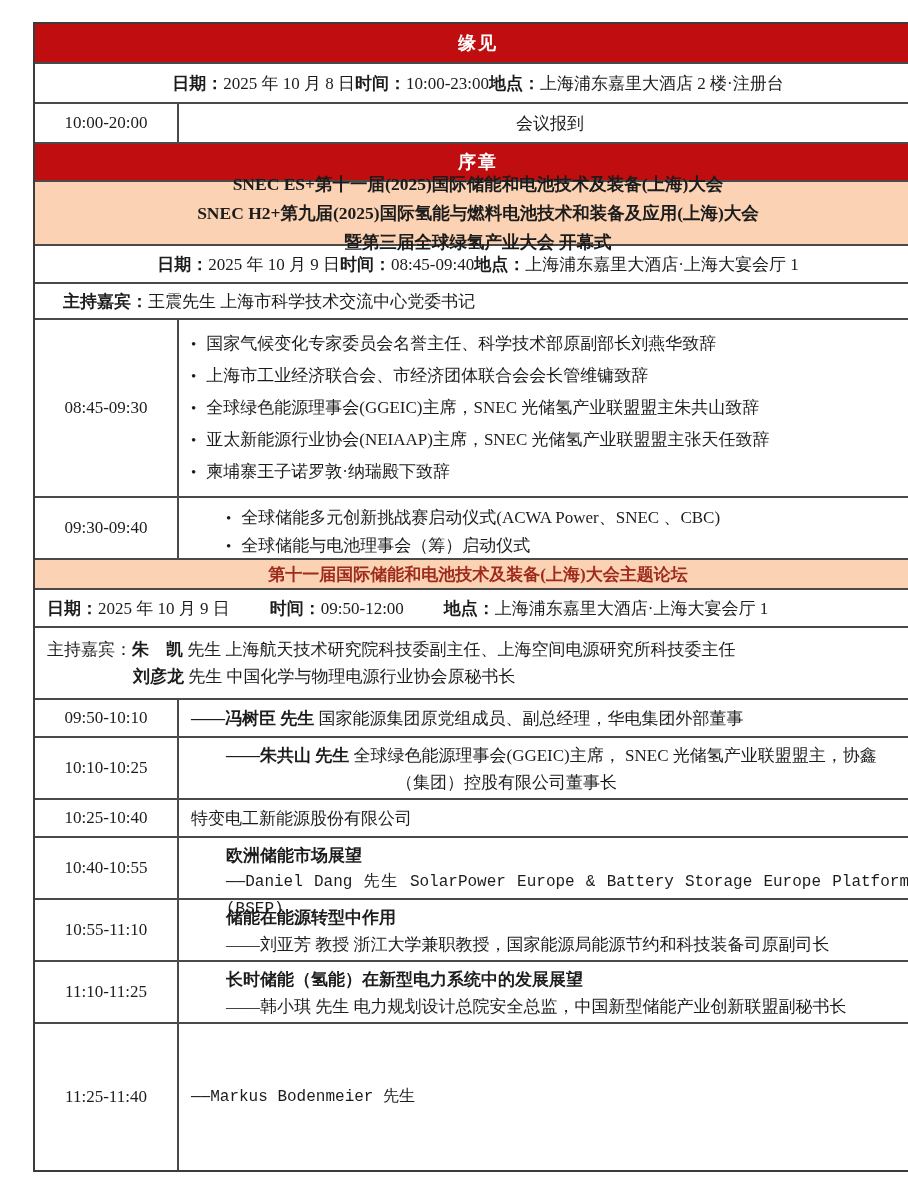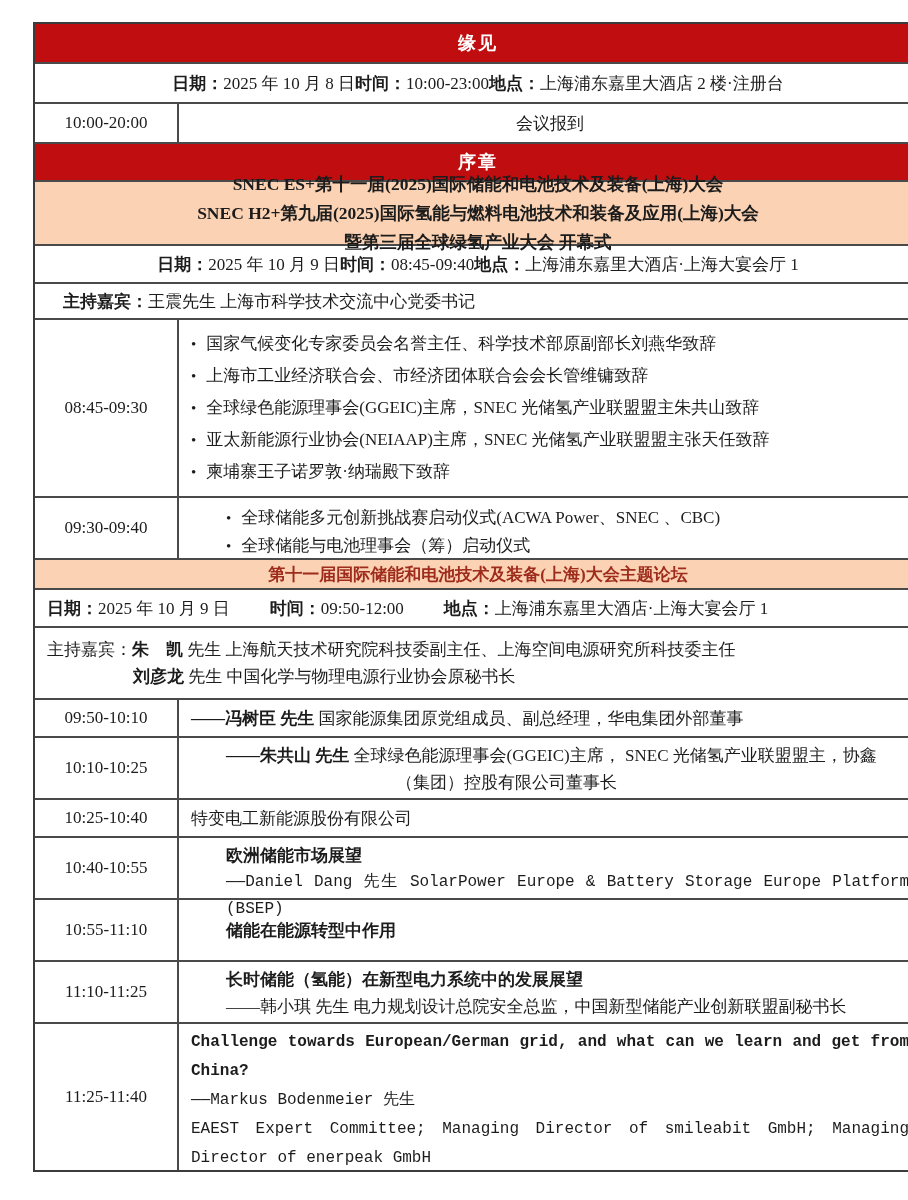--- a/index.html
+++ b/index.html
@@ -155,33 +155,32 @@
     <div class="content">
       <p class="ttl">欧洲储能市场展望</p>
       <p class="mono just">——Daniel Dang 先生 SolarPower Europe &amp; Battery Storage Europe Platform (BSEP)</p>
     </div>
   </div>
 
   <div class="row tc h62">
     <div class="time">10:55-11:10</div>
     <div class="content">
       <p class="ttl">储能在能源转型中作用</p>
+      <p>——刘亚芳 教授 浙江大学兼职教授，国家能源局能源节约和科技装备司原副司长</p>
     </div>
   </div>
 
   <div class="row tc h62">
     <div class="time">11:10-11:25</div>
     <div class="content">
       <p class="ttl">长时储能（氢能）在新型电力系统中的发展展望</p>
       <p>——韩小琪 先生 电力规划设计总院安全总监，中国新型储能产业创新联盟副秘书长</p>
     </div>
   </div>
 
   <div class="row tc h148">
     <div class="time">11:25-11:40</div>
     <div class="content" style="line-height:29px;">
-      <p class="ttl mono just" style="line-height:29px;">Challenge towards European/German grid, and what can we learn and get from China?</p>
       <p class="mono" style="line-height:29px;">——Markus Bodenmeier 先生</p>
-      <p class="mono just" style="line-height:29px;">EAEST Expert Committee; Managing Director of smileabit GmbH; Managing Director of enerpeak GmbH</p>
     </div>
   </div>
 
 </div>
 
 </body></html>

